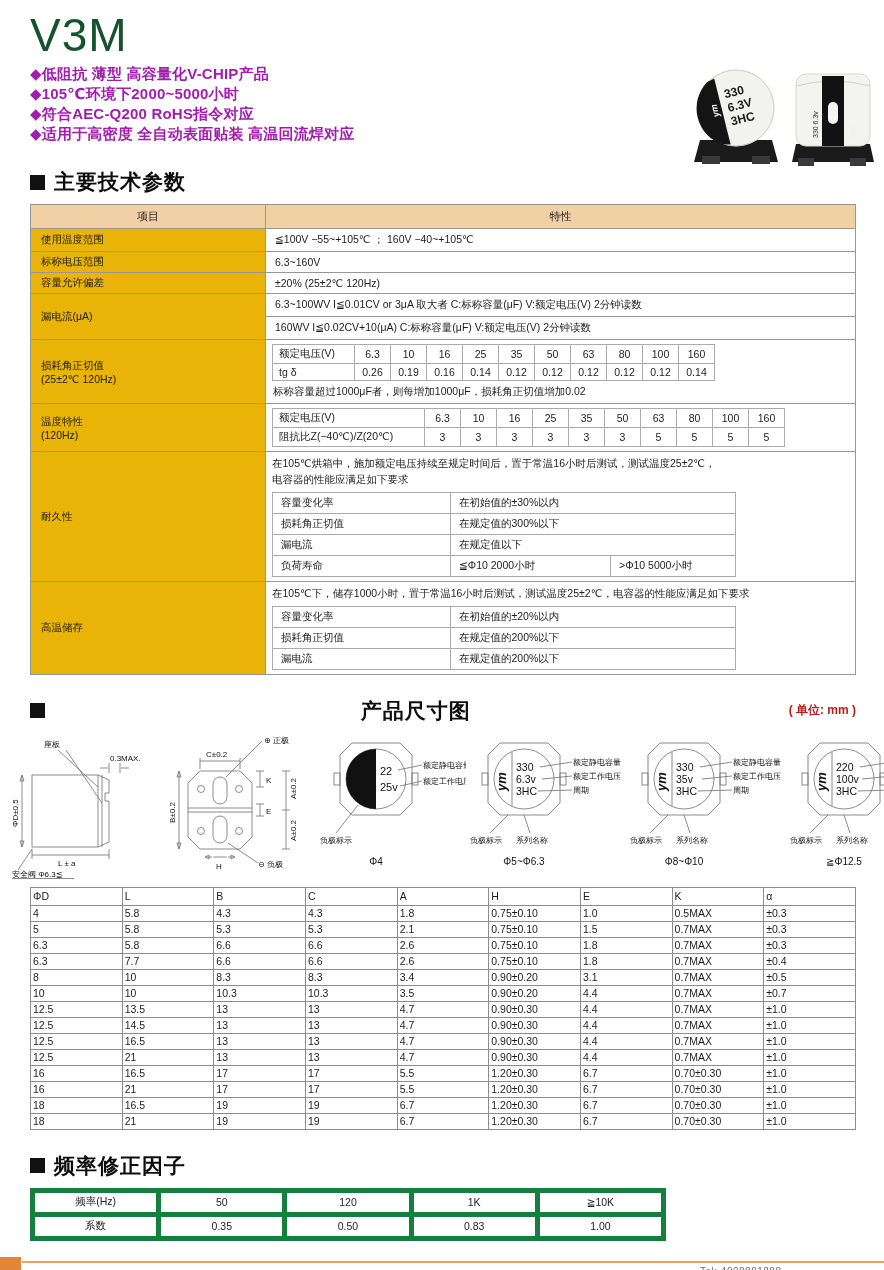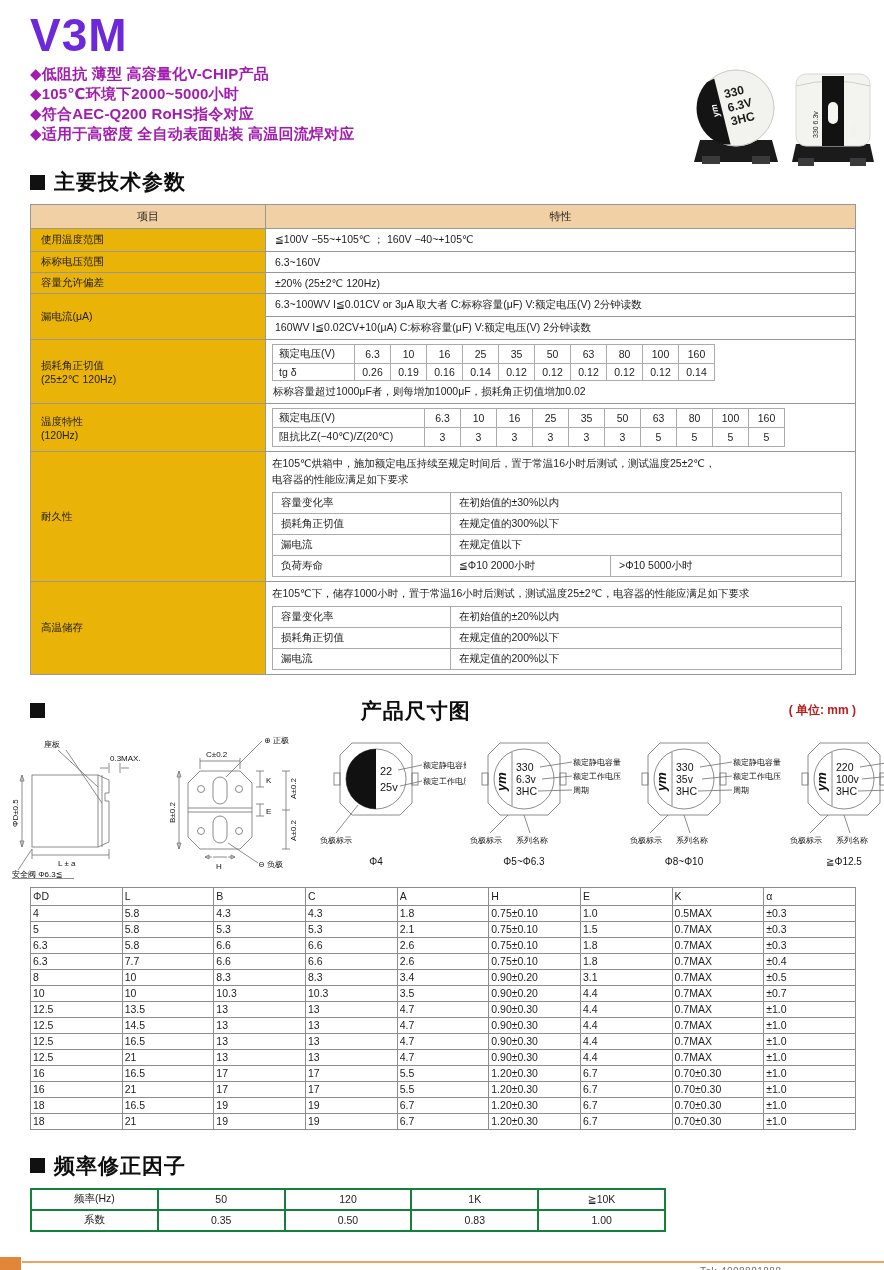--- a/index.html
+++ b/index.html
@@ -4,21 +4,21 @@
 <style>
   * { margin:0; padding:0; box-sizing:border-box; }
   html,body { width:884px; height:1270px; }
   body {
     position:relative; overflow:hidden; background:#ffffff; color:#1d1d1d;
     font-family:"Liberation Sans","DejaVu Sans",sans-serif;
   }
   .content { padding:12px 28px 0 30px; }
 
   
-  .brand-title { color:#6d28d9; font-size:46px; font-weight:bold; letter-spacing:1px; line-height:1.02; }
+  .brand-title { color:#14532d; font-size:46px; font-weight:normal; letter-spacing:1px; line-height:1.02; }
   .bullets { margin-top:5px; }
   .bullet { font-size:15px; font-weight:600; color:#a21caf; line-height:1.34; letter-spacing:0.2px; }
   .photos { position:absolute; top:60px; right:8px; width:186px; height:110px; display:flex; gap:8px; }
 
   
   .section-title { display:flex; align-items:center; gap:9px; margin:20px 0 8px 0; }
   .sq { width:15px; height:15px; background:#111; flex:0 0 auto; }
   .section-label { font-size:21px; font-weight:bold; color:#0d0d0d; letter-spacing:1px; }
   .unit-label { font-size:12px; font-weight:bold; color:#b91c1c; margin-left:2px; }
 
@@ -30,39 +30,39 @@
   td.val { padding:4px 9px; }
   td.val-block { padding:2px 4px 3px 4px; }
   .note-line { padding:3px 5px 1px 3px; }
   table.inner { border-collapse:collapse; margin:2px 10px 1px 2px; font-size:10.5px; }
   table.inner td { border:1px solid #ababab; text-align:center; padding:2px 3px; background:#fff; }
   table.inner.tg td { width:36px; }
   table.inner.tg td.lbl { width:82px; text-align:left; padding-left:6px; }
   table.inner.zt td { width:36px; }
   table.inner.zt td.lbl { width:152px; text-align:left; padding-left:6px; }
   .intro { padding:2px 4px 3px 2px; line-height:1.45; }
-  table.inner.items { width:570px; }
+  table.inner.items { width:464px; }
   table.inner.items td { text-align:left; padding:3px 8px; }
   table.inner.items td:first-child { width:178px; }
   table.inner.items3 td:nth-child(2) { width:160px; }
 
   
   .figs { display:flex; align-items:flex-start; margin:4px 0 0 2px; height:152px; }
   .figs svg { flex:0 0 auto; }
   .fig-text { font-size:8px; fill:#111; }
   .dim-stroke { stroke:#6e6e6e; stroke-width:0.8; fill:none; }
 
   
   table.dims { border-collapse:collapse; width:826px; font-size:10.5px; text-align:left; table-layout:fixed; margin-top:6px; }
   table.dims th, table.dims td { border:1px solid #8d8d8d; padding:1.5px 2px; font-weight:normal; }
   table.dims th { padding:2.5px 2px; }
 
   
   table.freq { border-collapse:collapse; width:636px; font-size:10.5px; text-align:center; table-layout:fixed; }
-  table.freq td { border:2px solid #15803d; padding:2.5px 2px; }
+  table.freq td { border:5px solid #15803d; padding:2.5px 2px; }
 
   
   .footer-rule { position:absolute; left:22px; right:0; bottom:7px; height:2px; background:#eca361; }
   .footer-sq { position:absolute; left:0; bottom:0; width:21px; height:13px; background:#e2873a; }
   .footer-tel { position:absolute; left:700px; bottom:-7px; font-size:10px; color:#6f6f6f; letter-spacing:0.5px; }
   .footer-dot { position:absolute; left:672px; bottom:-6px; font-size:9px; color:#9a9a9a; }
 </style>
 </head>
 <body>
 

